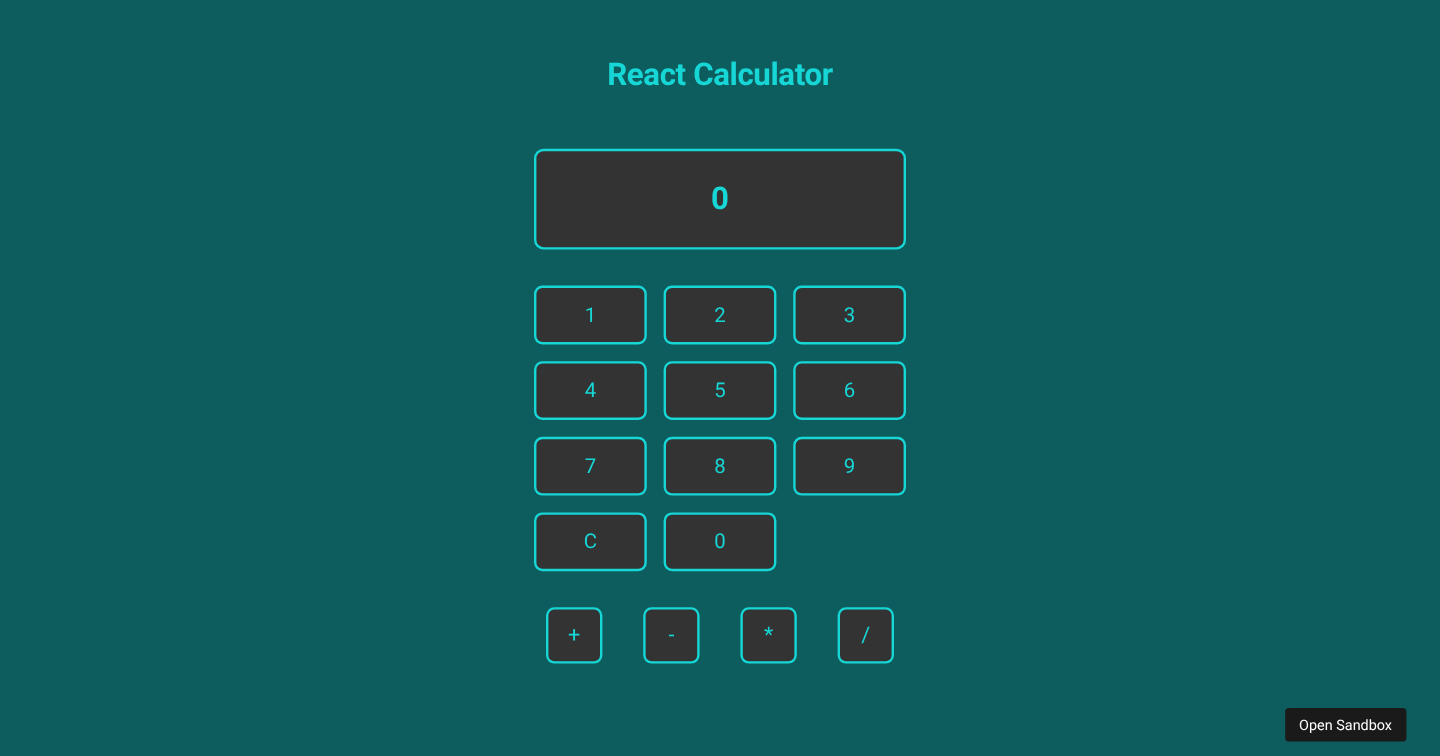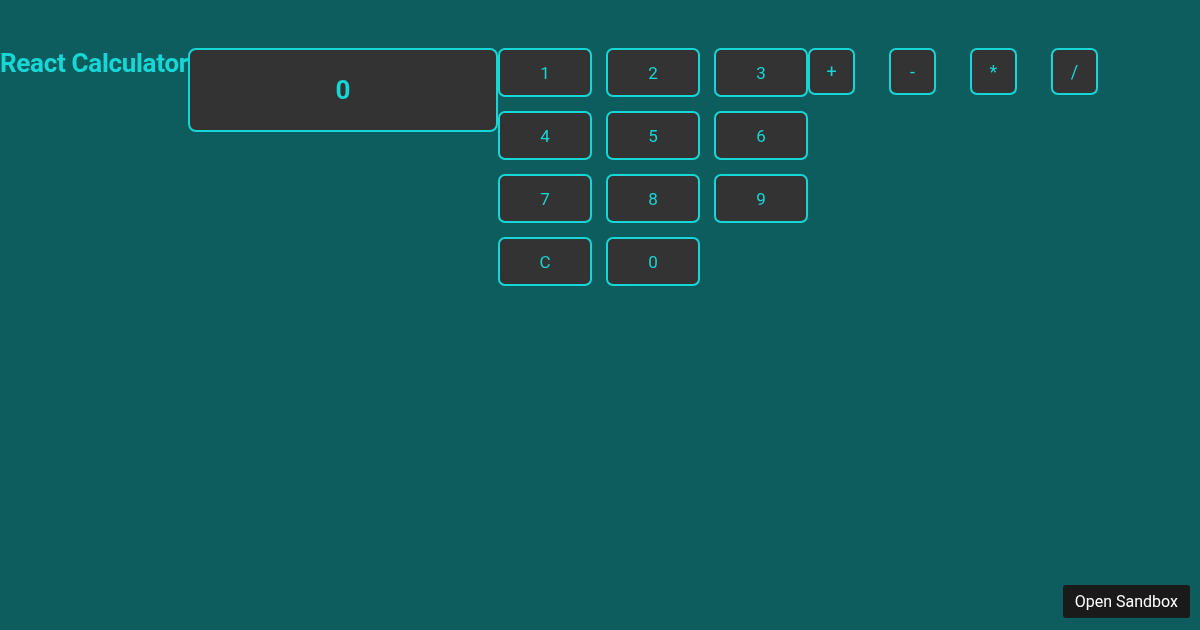--- a/index.html
+++ b/index.html
@@ -12,21 +12,22 @@
       width: 1200px;
       height: 630px;
       background-color: #0e5d5e;
       font-family: -apple-system, BlinkMacSystemFont, "Segoe UI", Roboto, "Helvetica Neue", Arial, sans-serif;
       overflow: hidden;
       position: relative;
     }
 
     .app {
       display: flex;
-      flex-direction: row;
+      flex-direction: column;
+      align-items: center;
       padding-top: 48px;
     }
 
     .title {
       color: #17d6d6;
       font-size: 26px;
       font-weight: 700;
       letter-spacing: -0.3px;
       margin-bottom: 46px;
     }
@@ -85,27 +86,27 @@
       color: #17d6d6;
       font-size: 18px;
       font-weight: 400;
       cursor: pointer;
       user-select: none;
     }
 
     .sandbox-btn {
       position: absolute;
       bottom: 12px;
-      right: 10px;
+      right: 28px;
       background-color: #1a1a1a;
       color: #ffffff;
       border: none;
       border-radius: 3px;
       padding: 7px 12px;
-      font-size: 16px;
+      font-size: 12px;
       font-family: inherit;
       cursor: pointer;
     }
   </style>
 </head>
 <body>
 
 <div class="app">
   <h1 class="title">React Calculator</h1>
 

